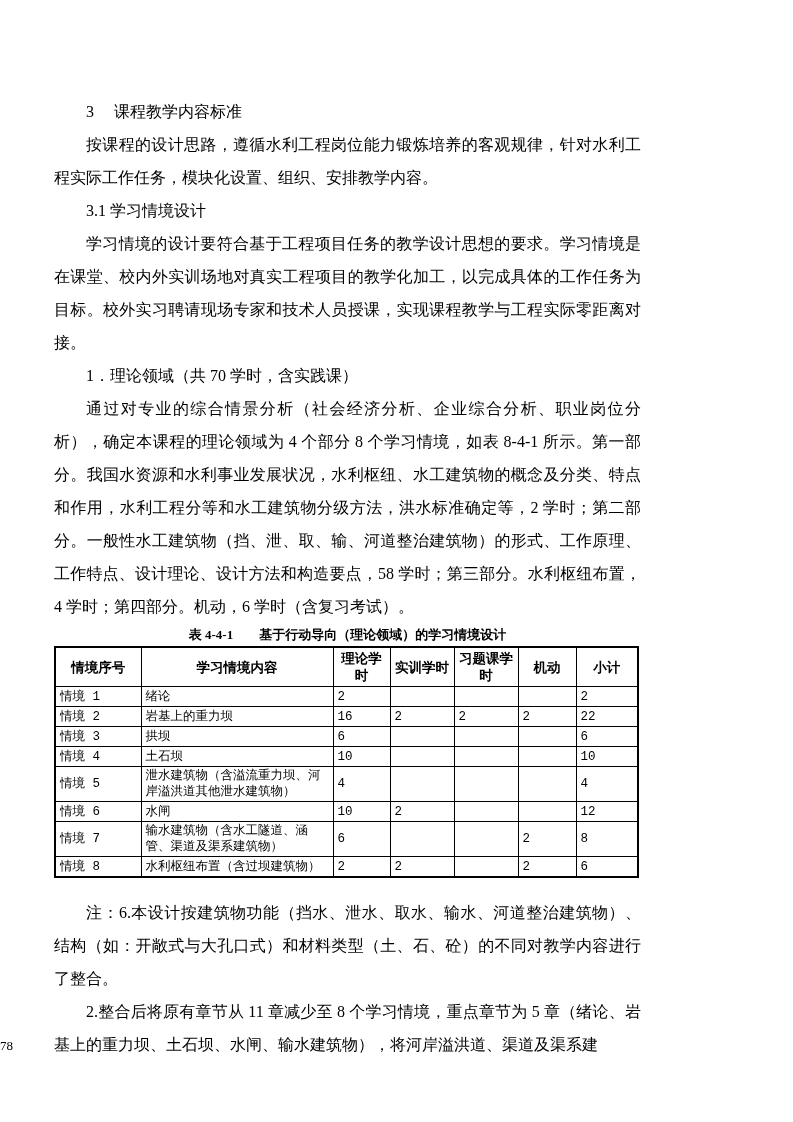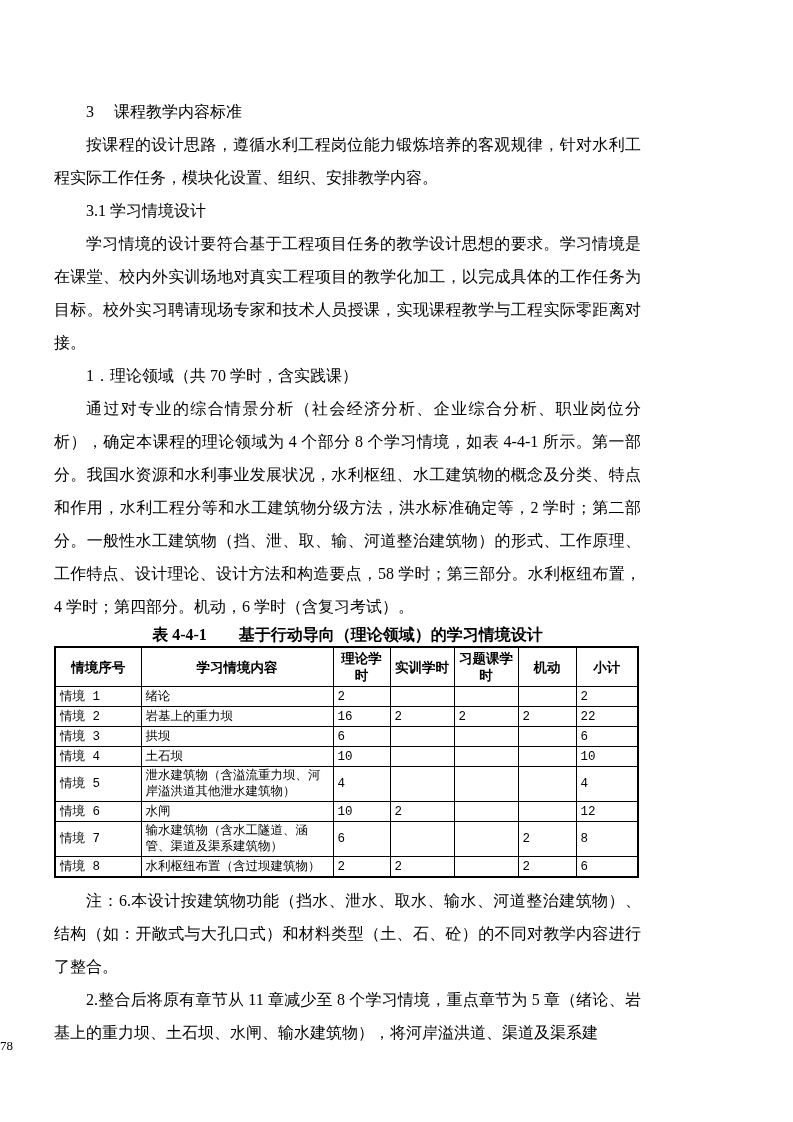--- a/index.html
+++ b/index.html
@@ -23,31 +23,31 @@
     margin: 0;
     font-size: 16px;
     line-height: 33px;
     text-align: justify;
     text-indent: 2em;
     font-weight: normal;
     word-break: break-all;
   }
   .table-caption {
     margin: 2px 0 0 0;
-    font-size: 16px;
+    font-size: 13px;
     font-weight: bold;
     text-align: center;
     line-height: 20px;
   }
   table.situations {
     border-collapse: collapse;
     table-layout: fixed;
     width: 557px;
     border: 2px solid #000;
-    margin: 1px 0 6px 0;
+    margin: 1px 0 18px 0;
   }
   table.situations th,
   table.situations td {
     border: 1px solid #000;
     vertical-align: middle;
     overflow: hidden;
   }
   table.situations th {
     font-size: 13.5px;
     font-weight: bold;
@@ -87,21 +87,21 @@
   <p class="body-text">3　 课程教学内容标准</p>
 
   <p class="body-text">按课程的设计思路，遵循水利工程岗位能力锻炼培养的客观规律，针对水利工程实际工作任务，模块化设置、组织、安排教学内容。</p>
 
   <p class="body-text">3.1 学习情境设计</p>
 
   <p class="body-text">学习情境的设计要符合基于工程项目任务的教学设计思想的要求。学习情境是在课堂、校内外实训场地对真实工程项目的教学化加工，以完成具体的工作任务为目标。校外实习聘请现场专家和技术人员授课，实现课程教学与工程实际零距离对接。</p>
 
   <p class="body-text">1．理论领域（共 70 学时，含实践课）</p>
 
-  <p class="body-text">通过对专业的综合情景分析（社会经济分析、企业综合分析、职业岗位分析），确定本课程的理论领域为 4 个部分 8 个学习情境，如表 4-4-1 所示。第一部分。我国水资源和水利事业发展状况，水利枢纽、水工建筑物的概念及分类、特点和作用，水利工程分等和水工建筑物分级方法，洪水标准确定等，2 学时；第二部分。一般性水工建筑物（挡、泄、取、输、河道整治建筑物）的形式、工作原理、工作特点、设计理论、设计方法和构造要点，58 学时；第三部分。水利枢纽布置，4 学时；第四部分。机动，6 学时（含复习考试）。</p>
+  <p class="body-text">通过对专业的综合情景分析（社会经济分析、企业综合分析、职业岗位分析），确定本课程的理论领域为 4 个部分 8 个学习情境，如表 8-4-1 所示。第一部分。我国水资源和水利事业发展状况，水利枢纽、水工建筑物的概念及分类、特点和作用，水利工程分等和水工建筑物分级方法，洪水标准确定等，2 学时；第二部分。一般性水工建筑物（挡、泄、取、输、河道整治建筑物）的形式、工作原理、工作特点、设计理论、设计方法和构造要点，58 学时；第三部分。水利枢纽布置，4 学时；第四部分。机动，6 学时（含复习考试）。</p>
 
   <div class="table-caption">表 4-4-1　　基于行动导向（理论领域）的学习情境设计</div>
 
   <table class="situations">
     <colgroup>
       <col style="width:86px">
       <col style="width:192px">
       <col style="width:57px">
       <col style="width:64px">
       <col style="width:64px">

